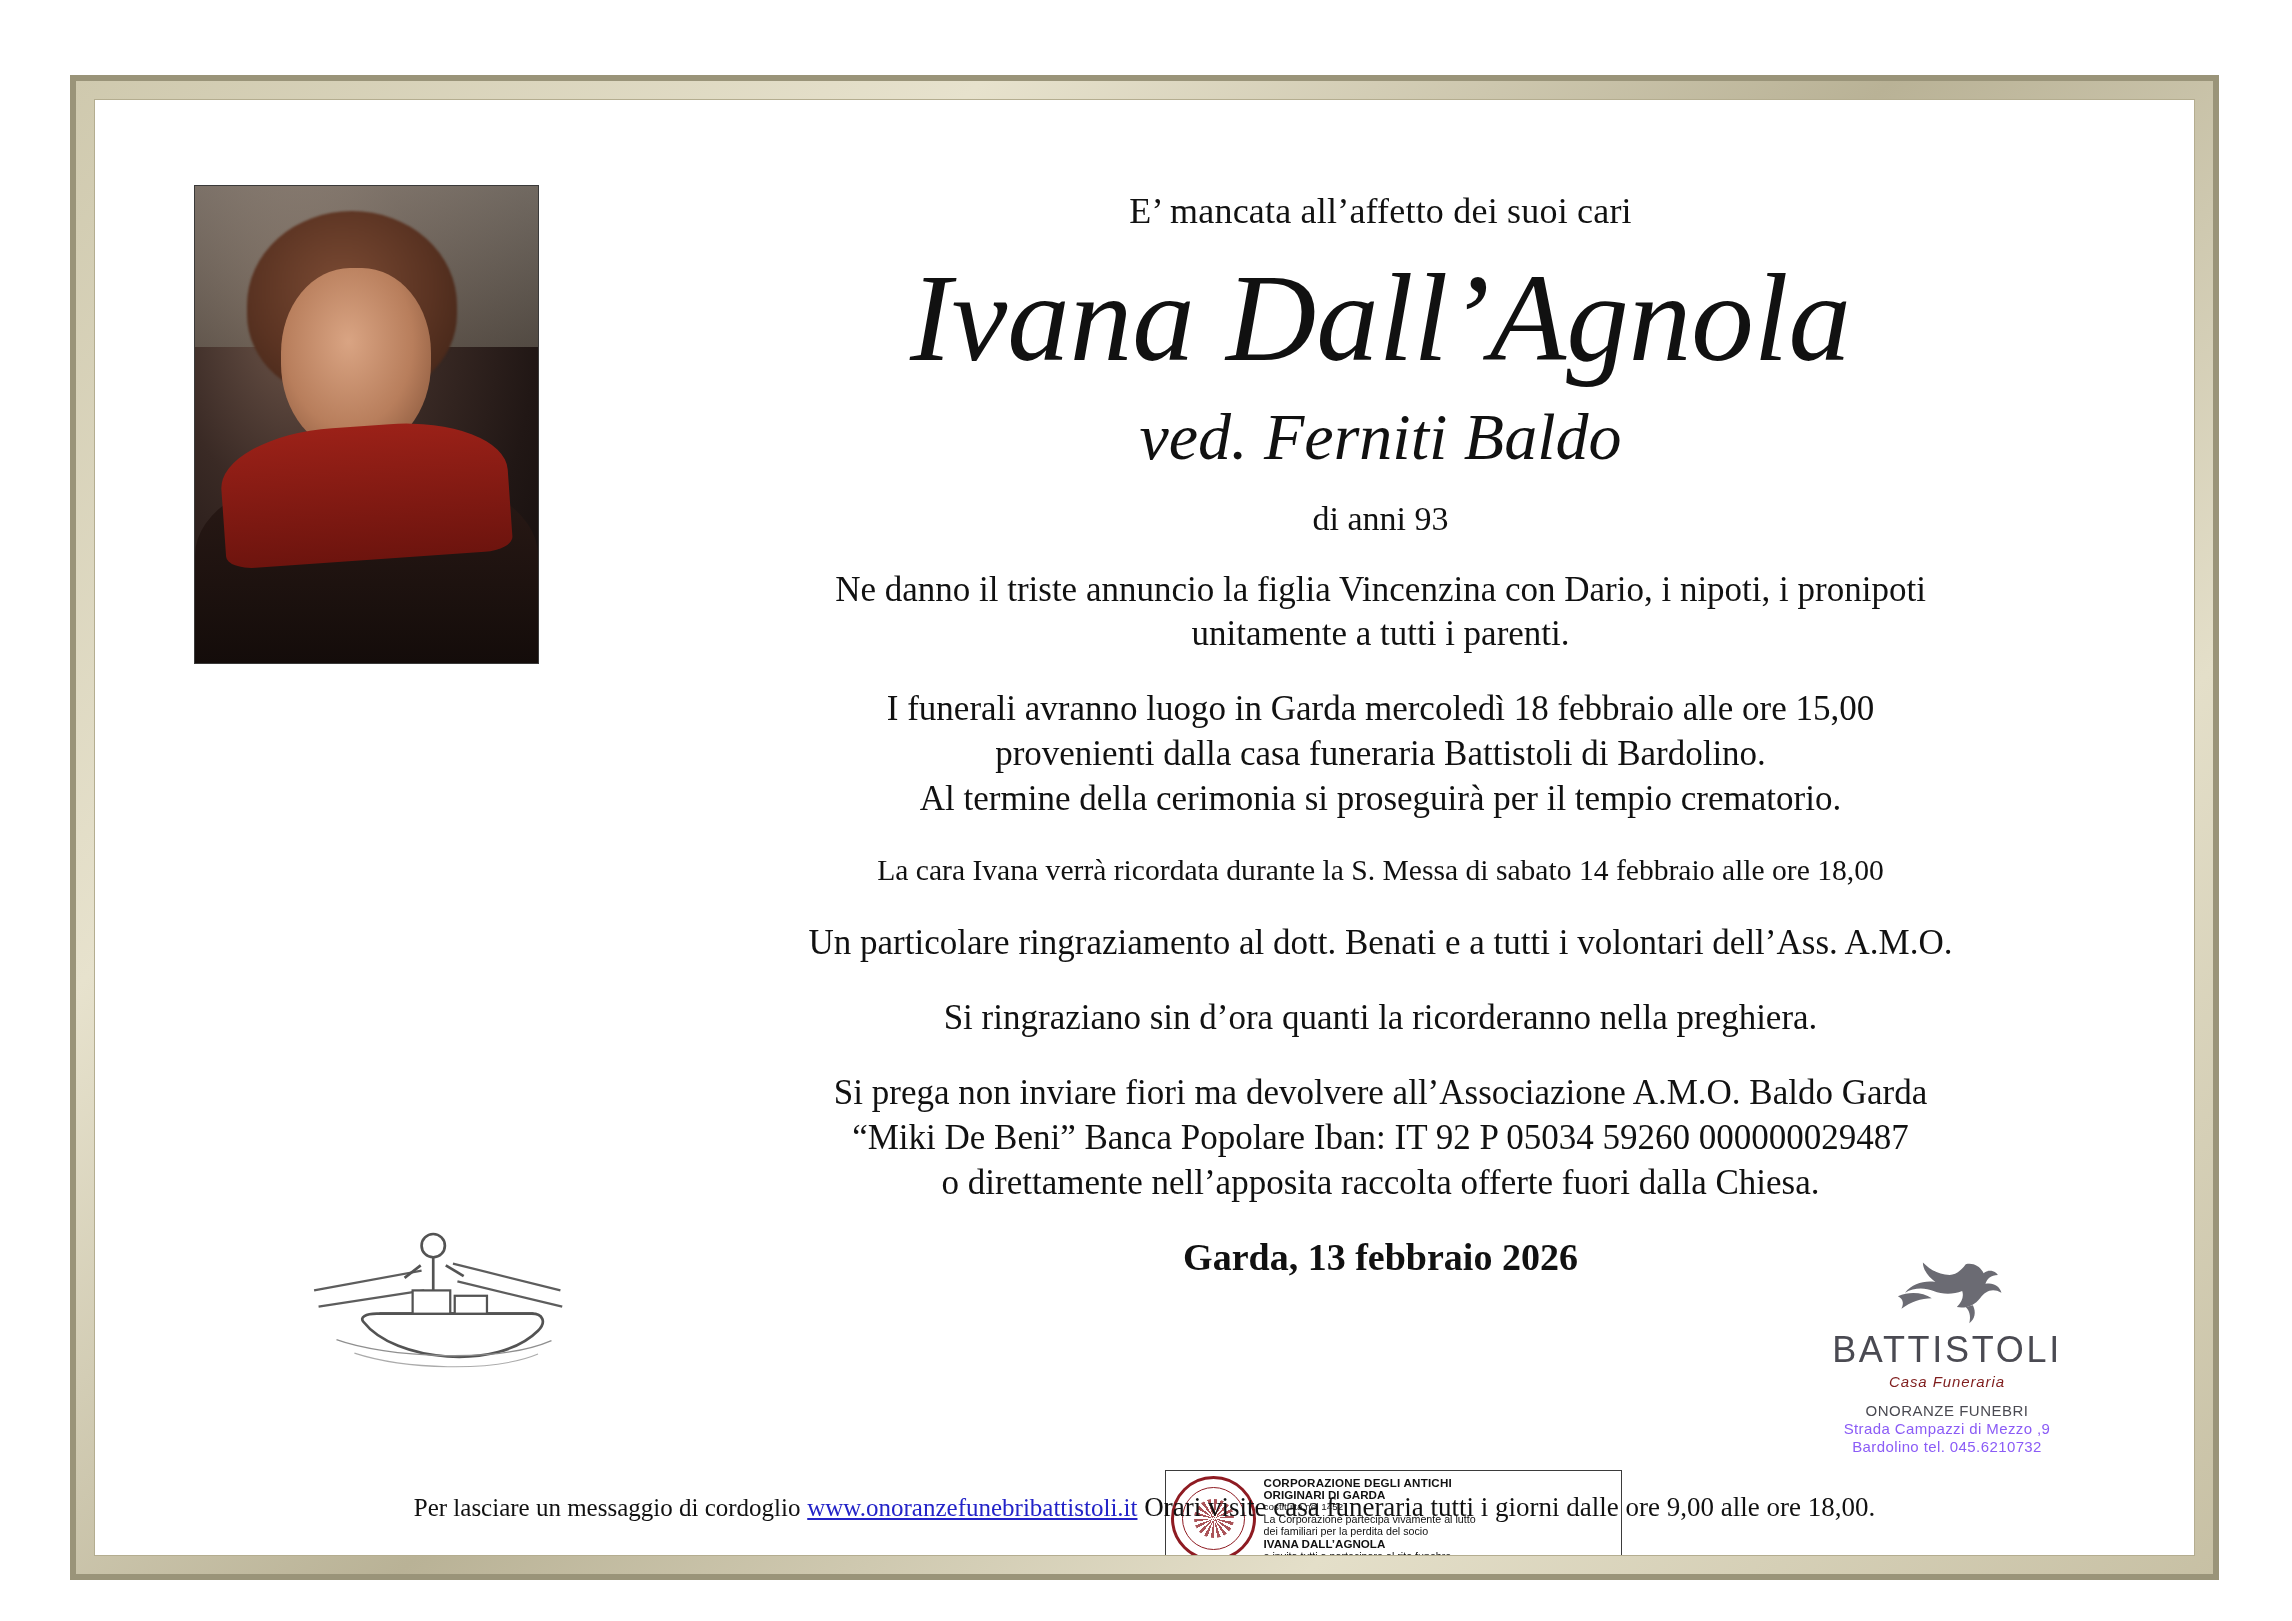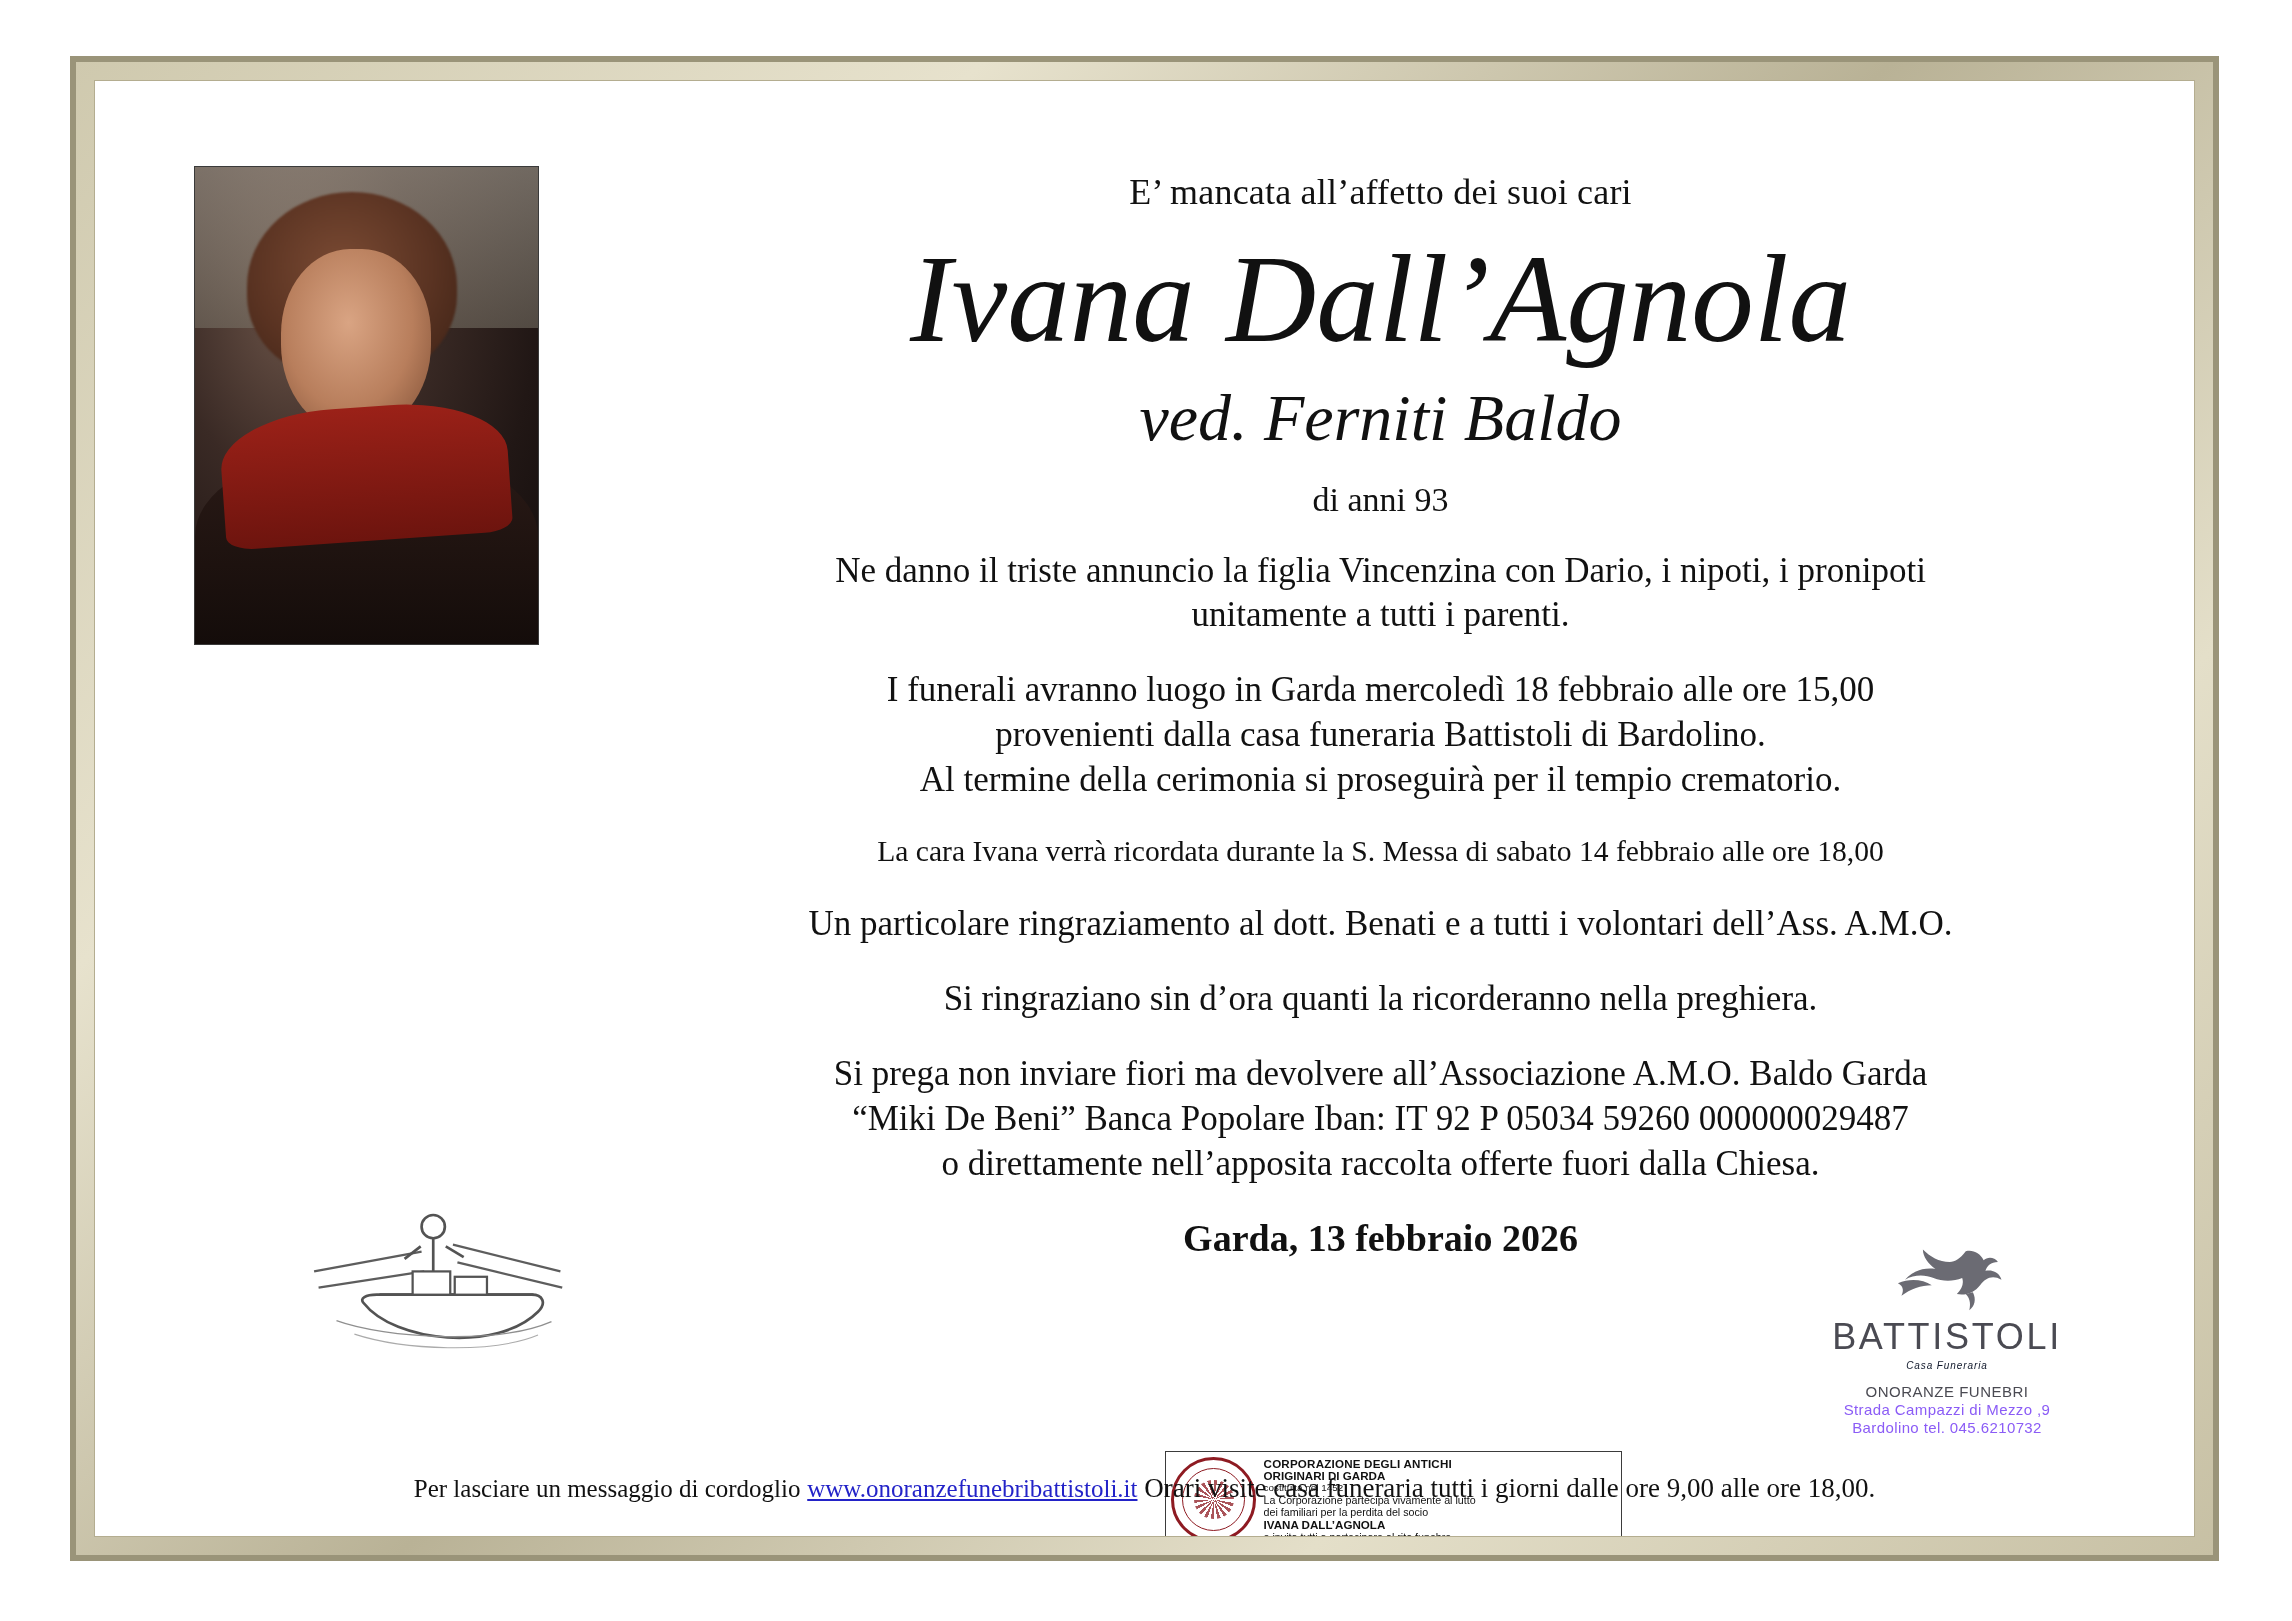--- a/index.html
+++ b/index.html
@@ -12,20 +12,21 @@
     height: 1621px;
     font-family: "Liberation Serif", serif;
     color: #111111;
     overflow: hidden;
   }
   .page {
     position: relative;
     width: 2293px;
     height: 1267px;
     background: #ffffff;
+    margin-top: 19px;
   }
 
   
   .frame-outer {
     position: absolute;
     left: 70px;
     top: 56px;
     width: 2149px;
     height: 1505px;
     border: 6.3px solid #9a9479;
@@ -242,23 +243,23 @@
     align-items: flex-end;
     justify-content: center;
   }
   .logo .brand {
     font-size: 36px;
     letter-spacing: 2.7px;
     color: #4a4a52;
     margin-top: 3.6px;
   }
   .logo .sub {
-    font-size: 10px;
+    font-size: 15px;
     letter-spacing: 0.9px;
-    color: #0f172a;
+    color: #7f1d1d;
     font-style: italic;
     margin-top: 1.8px;
   }
   .logo .line1 {
     font-size: 15px;
     letter-spacing: 0.5px;
     margin-top: 12.5px;
     color: #4a4a52;
   }
   .logo .line2, .logo .line3 {

